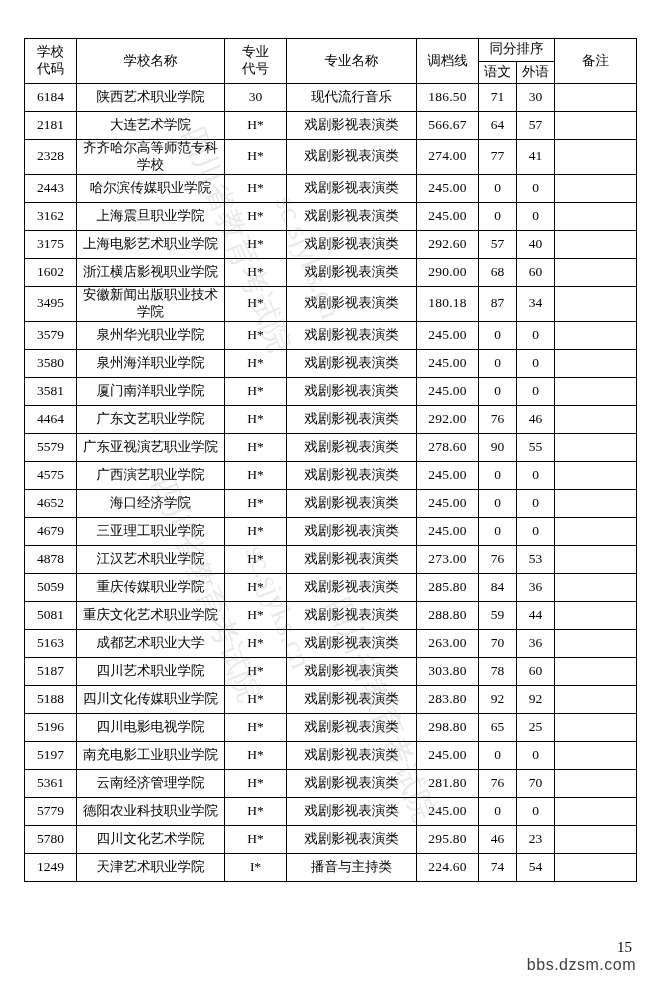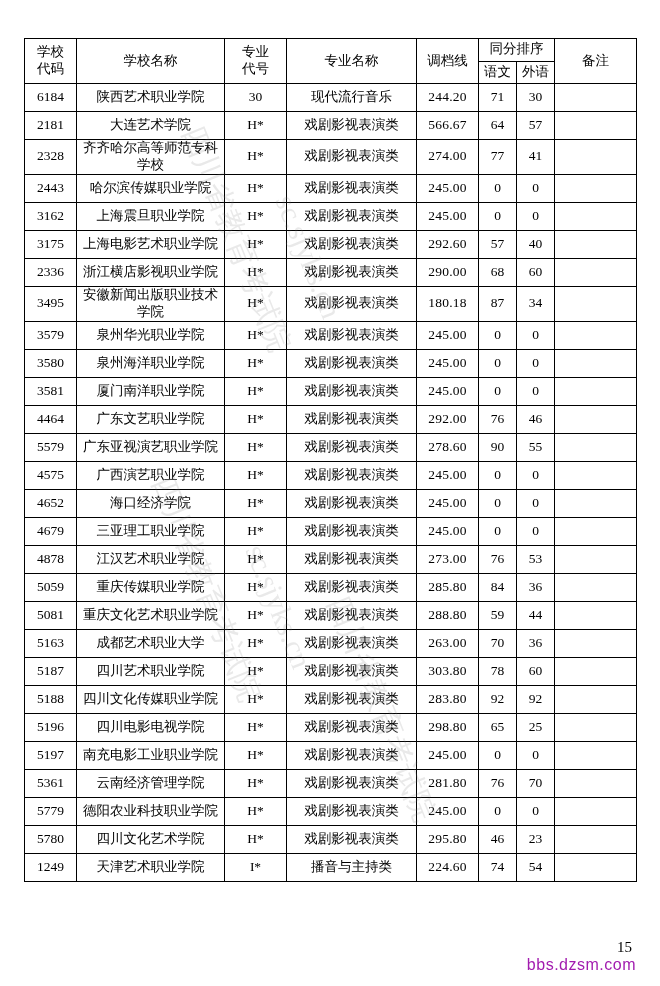--- a/index.html
+++ b/index.html
@@ -100,21 +100,21 @@
     right: 28px;
     bottom: 30px;
     font-size: 15px;
     font-family: "Liberation Serif", serif;
   }
   .site-mark {
     position: absolute;
     right: 24px;
     bottom: 12px;
     font-size: 16px;
-    color: #a21caf;
+    color: #404040;
     font-family: "Liberation Sans", sans-serif;
     letter-spacing: 0.5px;
   }
 </style>
 </head>
 <body>
 
 <div class="page">
 
   <div class="watermark">
@@ -156,21 +156,21 @@
         <th style="height:21px">语文</th>
         <th style="height:21px">外语</th>
       </tr>
     </thead>
     <tbody id="table-body">
         <tr>
           <td>6184</td>
           <td class="cell-school">陕西艺术职业学院</td>
           <td>30</td>
           <td class="cell-majorname">现代流行音乐</td>
-          <td class="cell-line">244.20</td>
+          <td class="cell-line">186.50</td>
           <td>71</td>
           <td>30</td>
           <td></td>
         </tr>
         <tr>
           <td>2181</td>
           <td class="cell-school">大连艺术学院</td>
           <td>H*</td>
           <td class="cell-majorname">戏剧影视表演类</td>
           <td class="cell-line">566.67</td>
@@ -212,21 +212,21 @@
           <td>3175</td>
           <td class="cell-school">上海电影艺术职业学院</td>
           <td>H*</td>
           <td class="cell-majorname">戏剧影视表演类</td>
           <td class="cell-line">292.60</td>
           <td>57</td>
           <td>40</td>
           <td></td>
         </tr>
         <tr>
-          <td>2336</td>
+          <td>1602</td>
           <td class="cell-school">浙江横店影视职业学院</td>
           <td>H*</td>
           <td class="cell-majorname">戏剧影视表演类</td>
           <td class="cell-line">290.00</td>
           <td>68</td>
           <td>60</td>
           <td></td>
         </tr>
         <tr class="row-tall">
           <td>3495</td>

